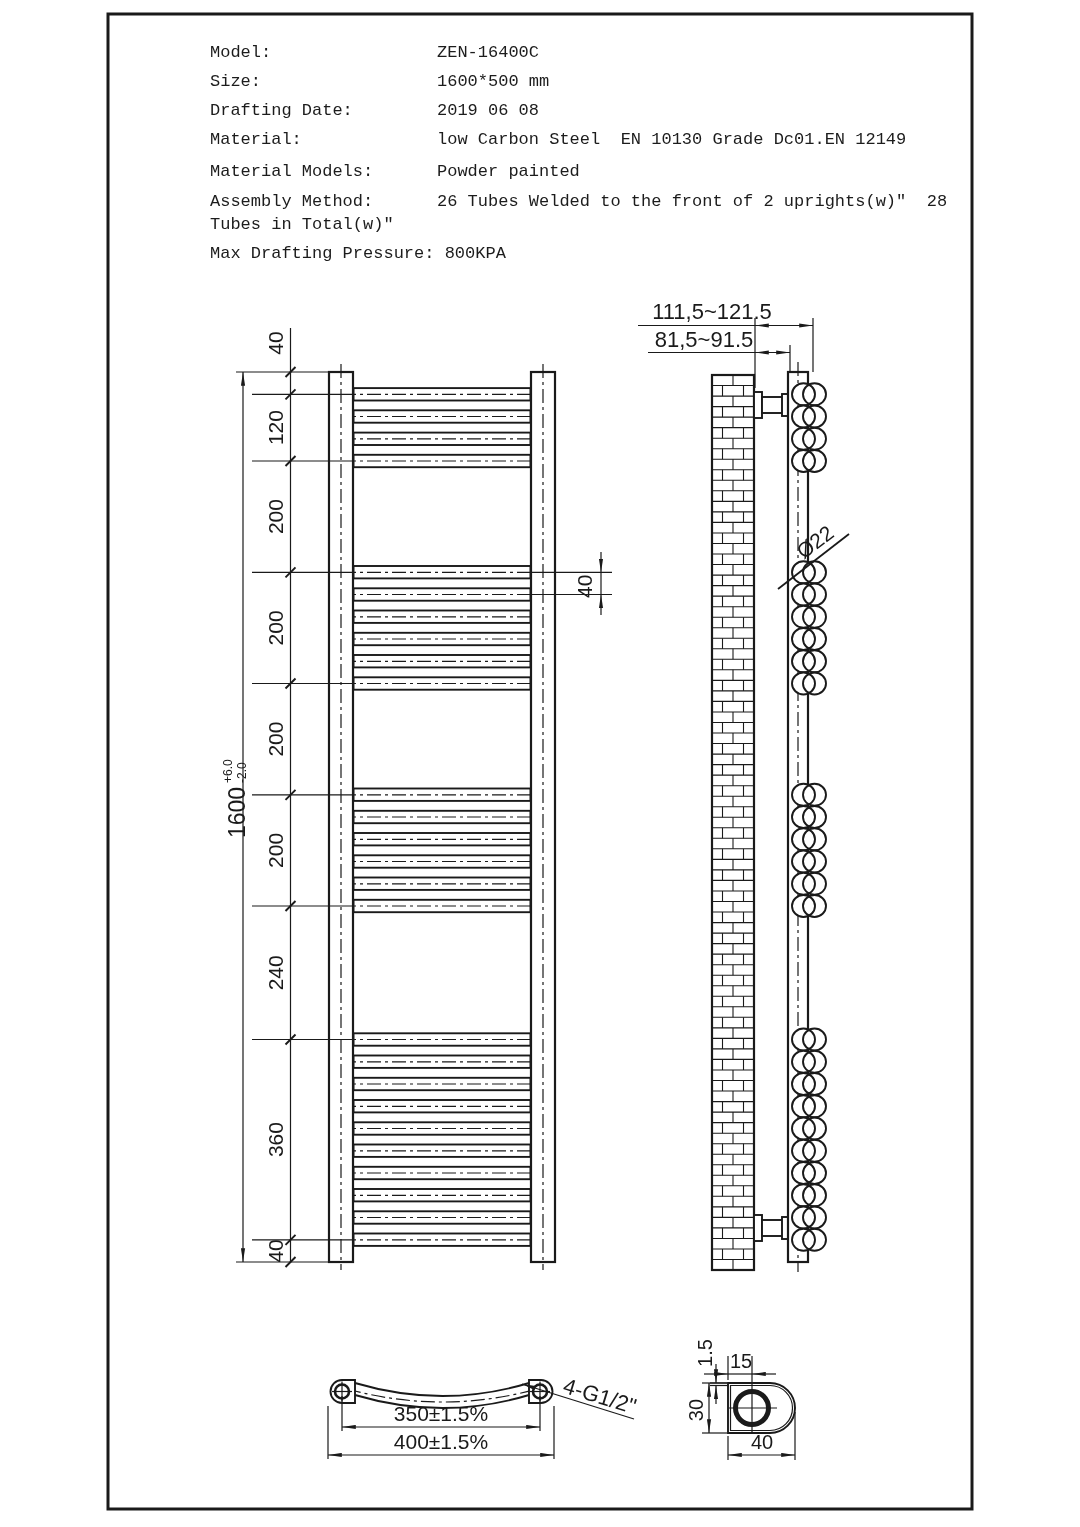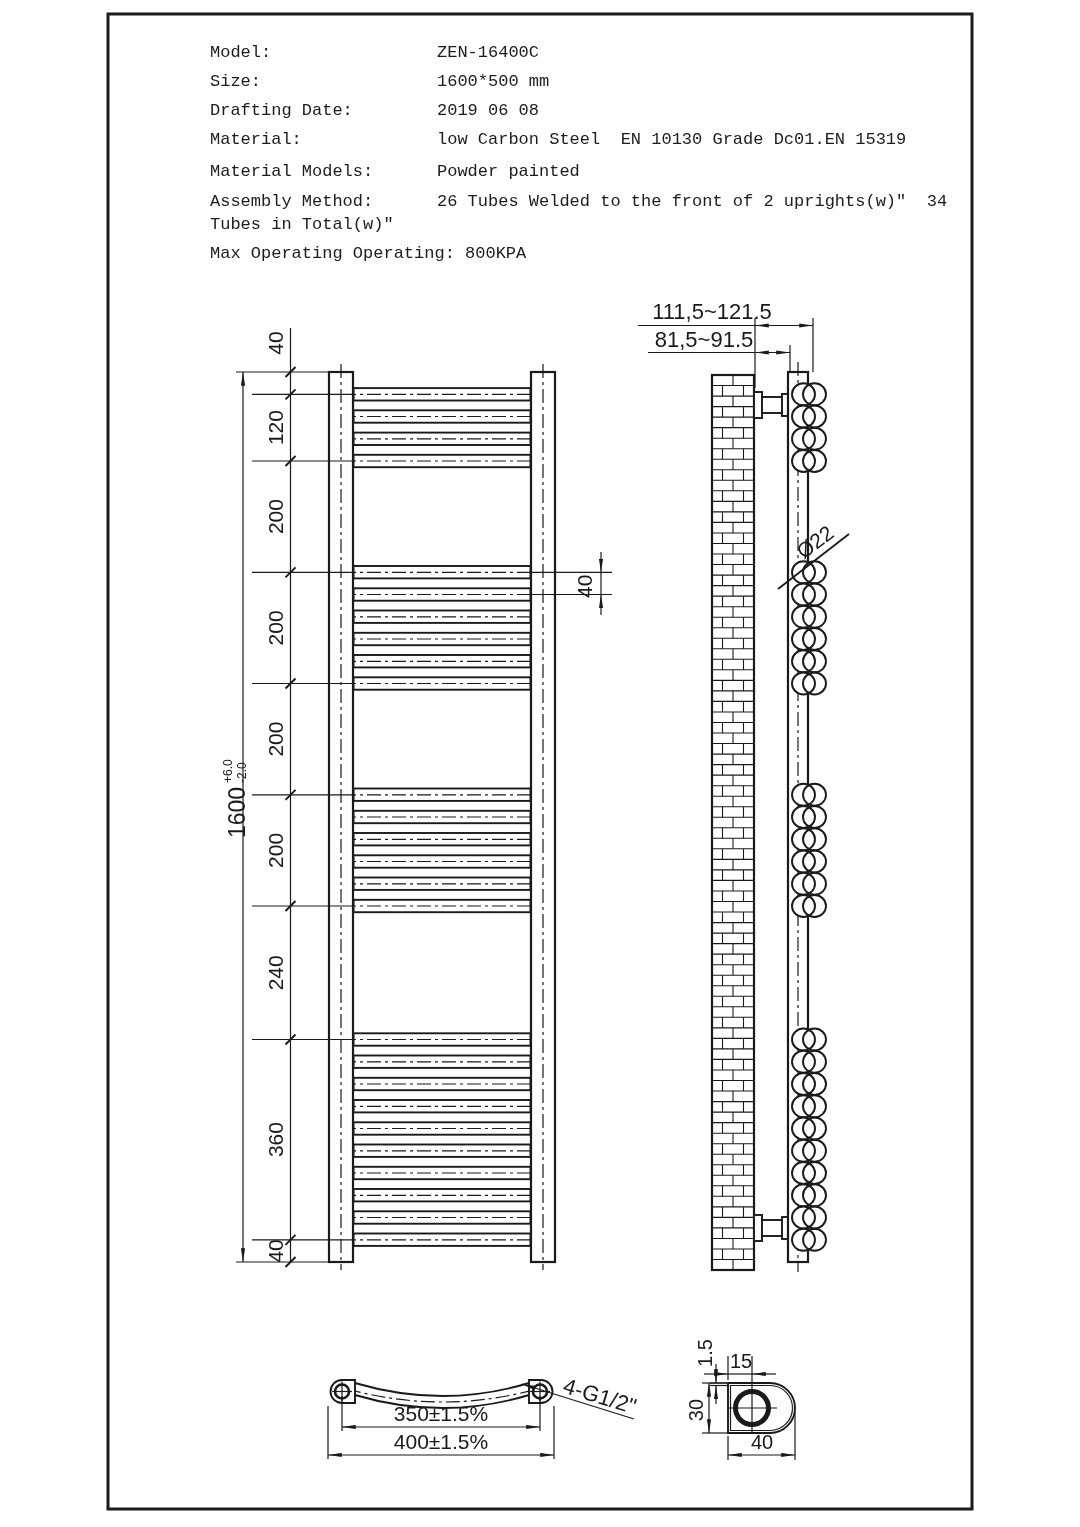--- a/index.html
+++ b/index.html
@@ -24,25 +24,25 @@
 </style>
 </head>
 <body>
 
 <div id="stage">
 
   <div class="header-block">
     <div class="hrow" style="top:43px"><span class="hlab">Model:</span><span class="hval">ZEN-16400C</span></div>
     <div class="hrow" style="top:72px"><span class="hlab">Size:</span><span class="hval">1600*500 mm</span></div>
     <div class="hrow" style="top:101px"><span class="hlab">Drafting Date:</span><span class="hval">2019 06 08</span></div>
-    <div class="hrow" style="top:130px"><span class="hlab">Material:</span><span class="hval">low Carbon Steel  EN 10130 Grade Dc01.EN 15319</span></div>
+    <div class="hrow" style="top:130px"><span class="hlab">Material:</span><span class="hval">low Carbon Steel  EN 10130 Grade Dc01.EN 12149</span></div>
     <div class="hrow" style="top:162px"><span class="hlab">Material Models:</span><span class="hval">Powder painted</span></div>
-    <div class="hrow" style="top:192px"><span class="hlab">Assembly Method:</span><span class="hval">26 Tubes Welded to the front of 2 uprights(w)"  34</span></div>
+    <div class="hrow" style="top:192px"><span class="hlab">Assembly Method:</span><span class="hval">26 Tubes Welded to the front of 2 uprights(w)"  28</span></div>
     <div class="hrow" style="top:215px"><span class="hlab">Tubes in Total(w)"</span></div>
-    <div class="hrow" style="top:244px"><span class="hlab">Max Operating Operating: 800KPA</span></div>
+    <div class="hrow" style="top:244px"><span class="hlab">Max Drafting Pressure: 800KPA</span></div>
   </div>
 
   <svg width="1080" height="1527" viewBox="0 0 1080 1527">
     <defs>
       <marker id="arr" viewBox="0 0 14 5" refX="13.8" refY="2.5" markerWidth="14" markerHeight="5" markerUnits="userSpaceOnUse" orient="auto-start-reverse">
         <path d="M0,0.4 L13.8,2.5 L0,4.6 Z" fill="#1a1a1a"></path>
       </marker>
     </defs>
 
     <rect x="108" y="14" width="864" height="1495" class="ln" style="stroke-width:3"></rect>

